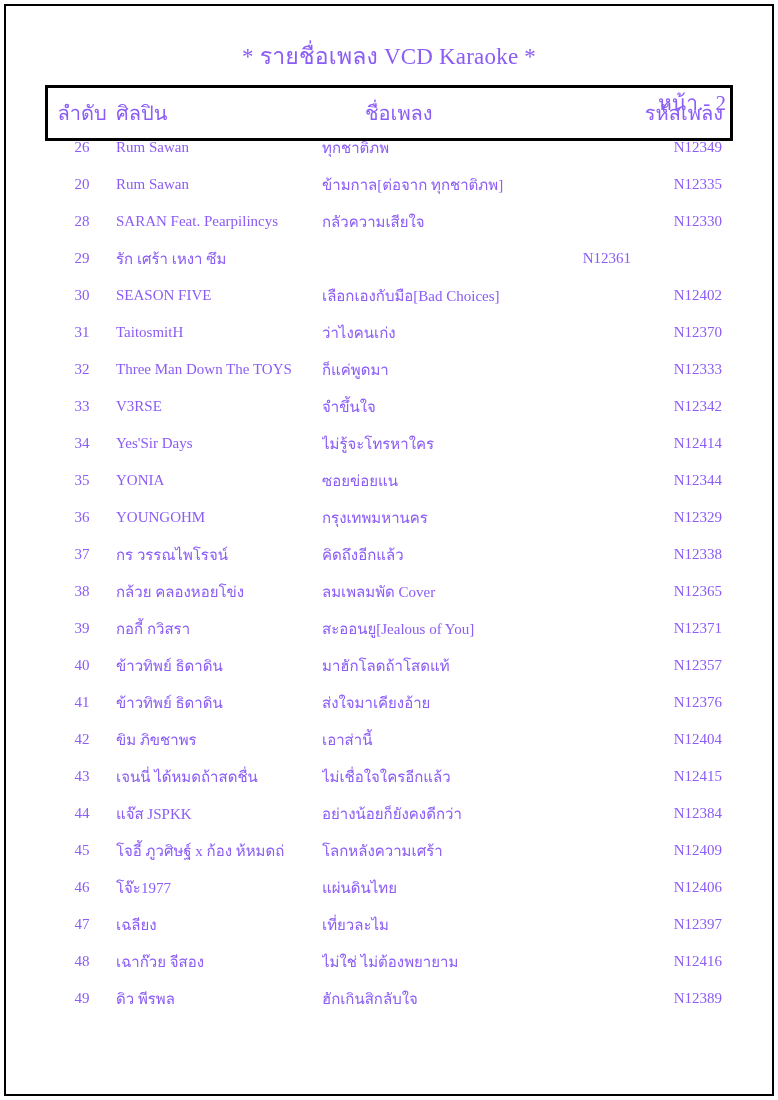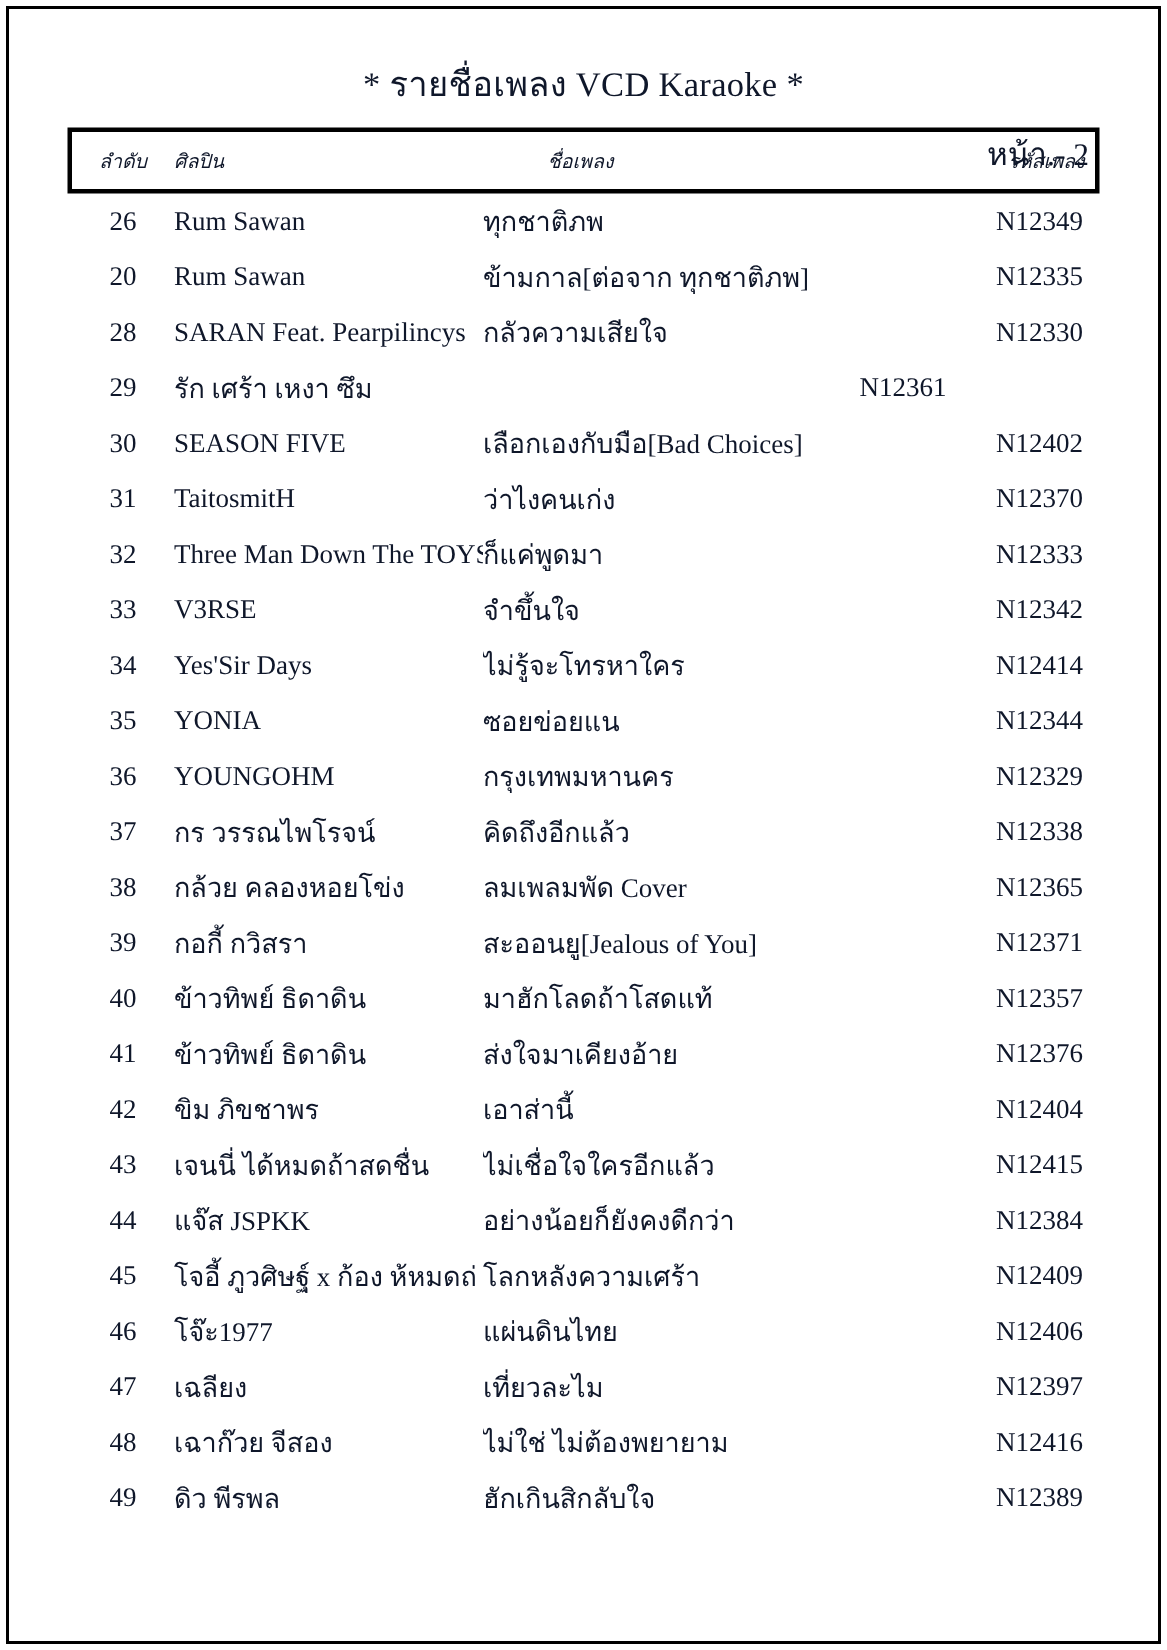--- a/index.html
+++ b/index.html
@@ -1,60 +1,59 @@
 <!DOCTYPE html>
 <html><head>
 <meta charset="utf-8">
 <style>
   html,body { margin:0; padding:0; background:#888; }
   .page {
     position:relative;
     width:778px; height:1100px;
     background:#ffffff;
     font-family:"Liberation Serif","DejaVu Serif",serif;
-    color:#0f172a;
+    color:#8b5cf6;
     overflow:hidden;
     margin:0 auto;
   }
   .frame {
     position:absolute; inset:4px;
     border:2px solid #000;
     pointer-events:none;
   }
   .title {
     position:absolute; top:38px; left:0;
     width:100%; text-align:center;
     font-size:23px; letter-spacing:0.2px;
     white-space:nowrap;
   }
   .page-label {
     position:absolute; top:40px; right:52px;
     font-size:21px; white-space:nowrap;margin-top:46px;
   }
   .header-box {
     position:absolute; left:45px; top:85px;
-    width:688px; height:44px;
+    width:688px; height:56px;
     border:3px solid #000;
     box-sizing:border-box;
     display:grid;
     grid-template-columns:68px 206px 317px 1fr;
     align-items:center;
-    font-size:13px;
-    font-style:italic;
+    font-size:20px;
   }
   .rows {
     position:absolute; left:48px; top:129px;
     width:682px;
   }
   .row {
     display:grid;
     grid-template-columns:68px 206px 317px 1fr;
     height:37px;
     align-items:center;
-    font-size:18px;
+    font-size:15px;
   }
   .c-idx  { text-align:center; }
   .c-artist { white-space:nowrap; overflow:hidden; }
   .c-song { white-space:nowrap; overflow:hidden; }
   .c-code { text-align:right; padding-right:8px; white-space:nowrap; }
   .h-idx  { text-align:center; }
   .h-song { padding-left:43px; }
   .h-code { text-align:right; padding-right:7px; }
 </style>
 </head>

